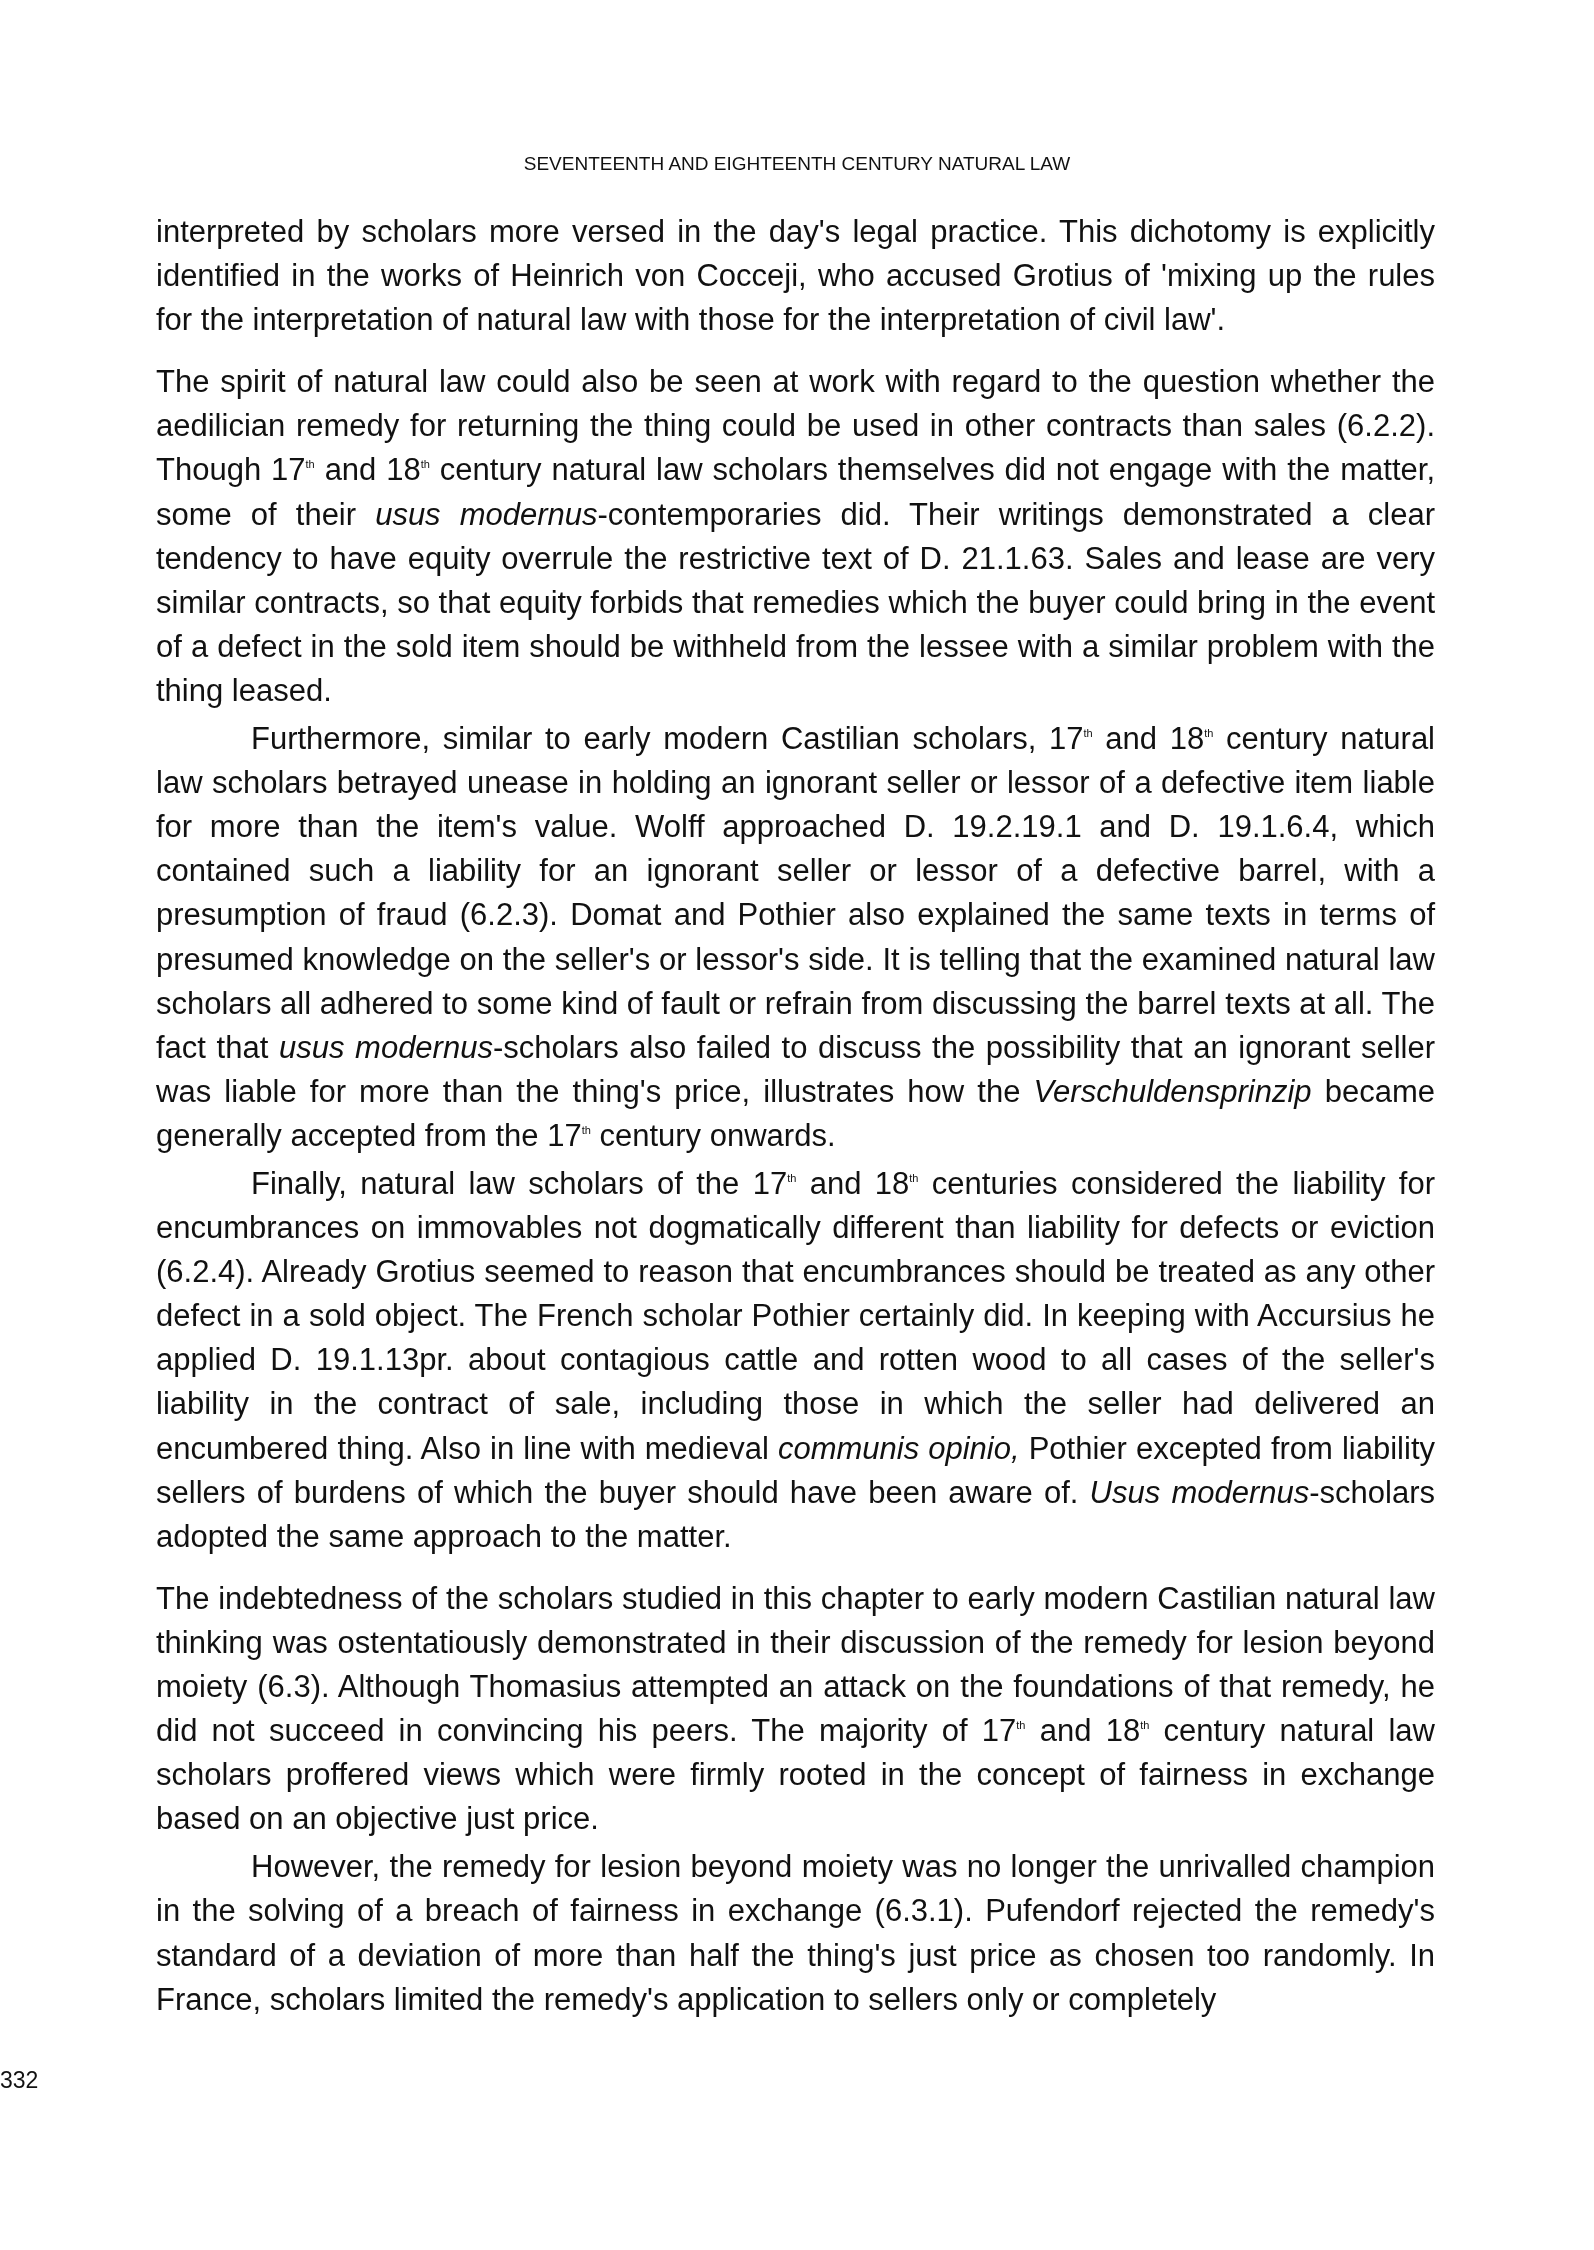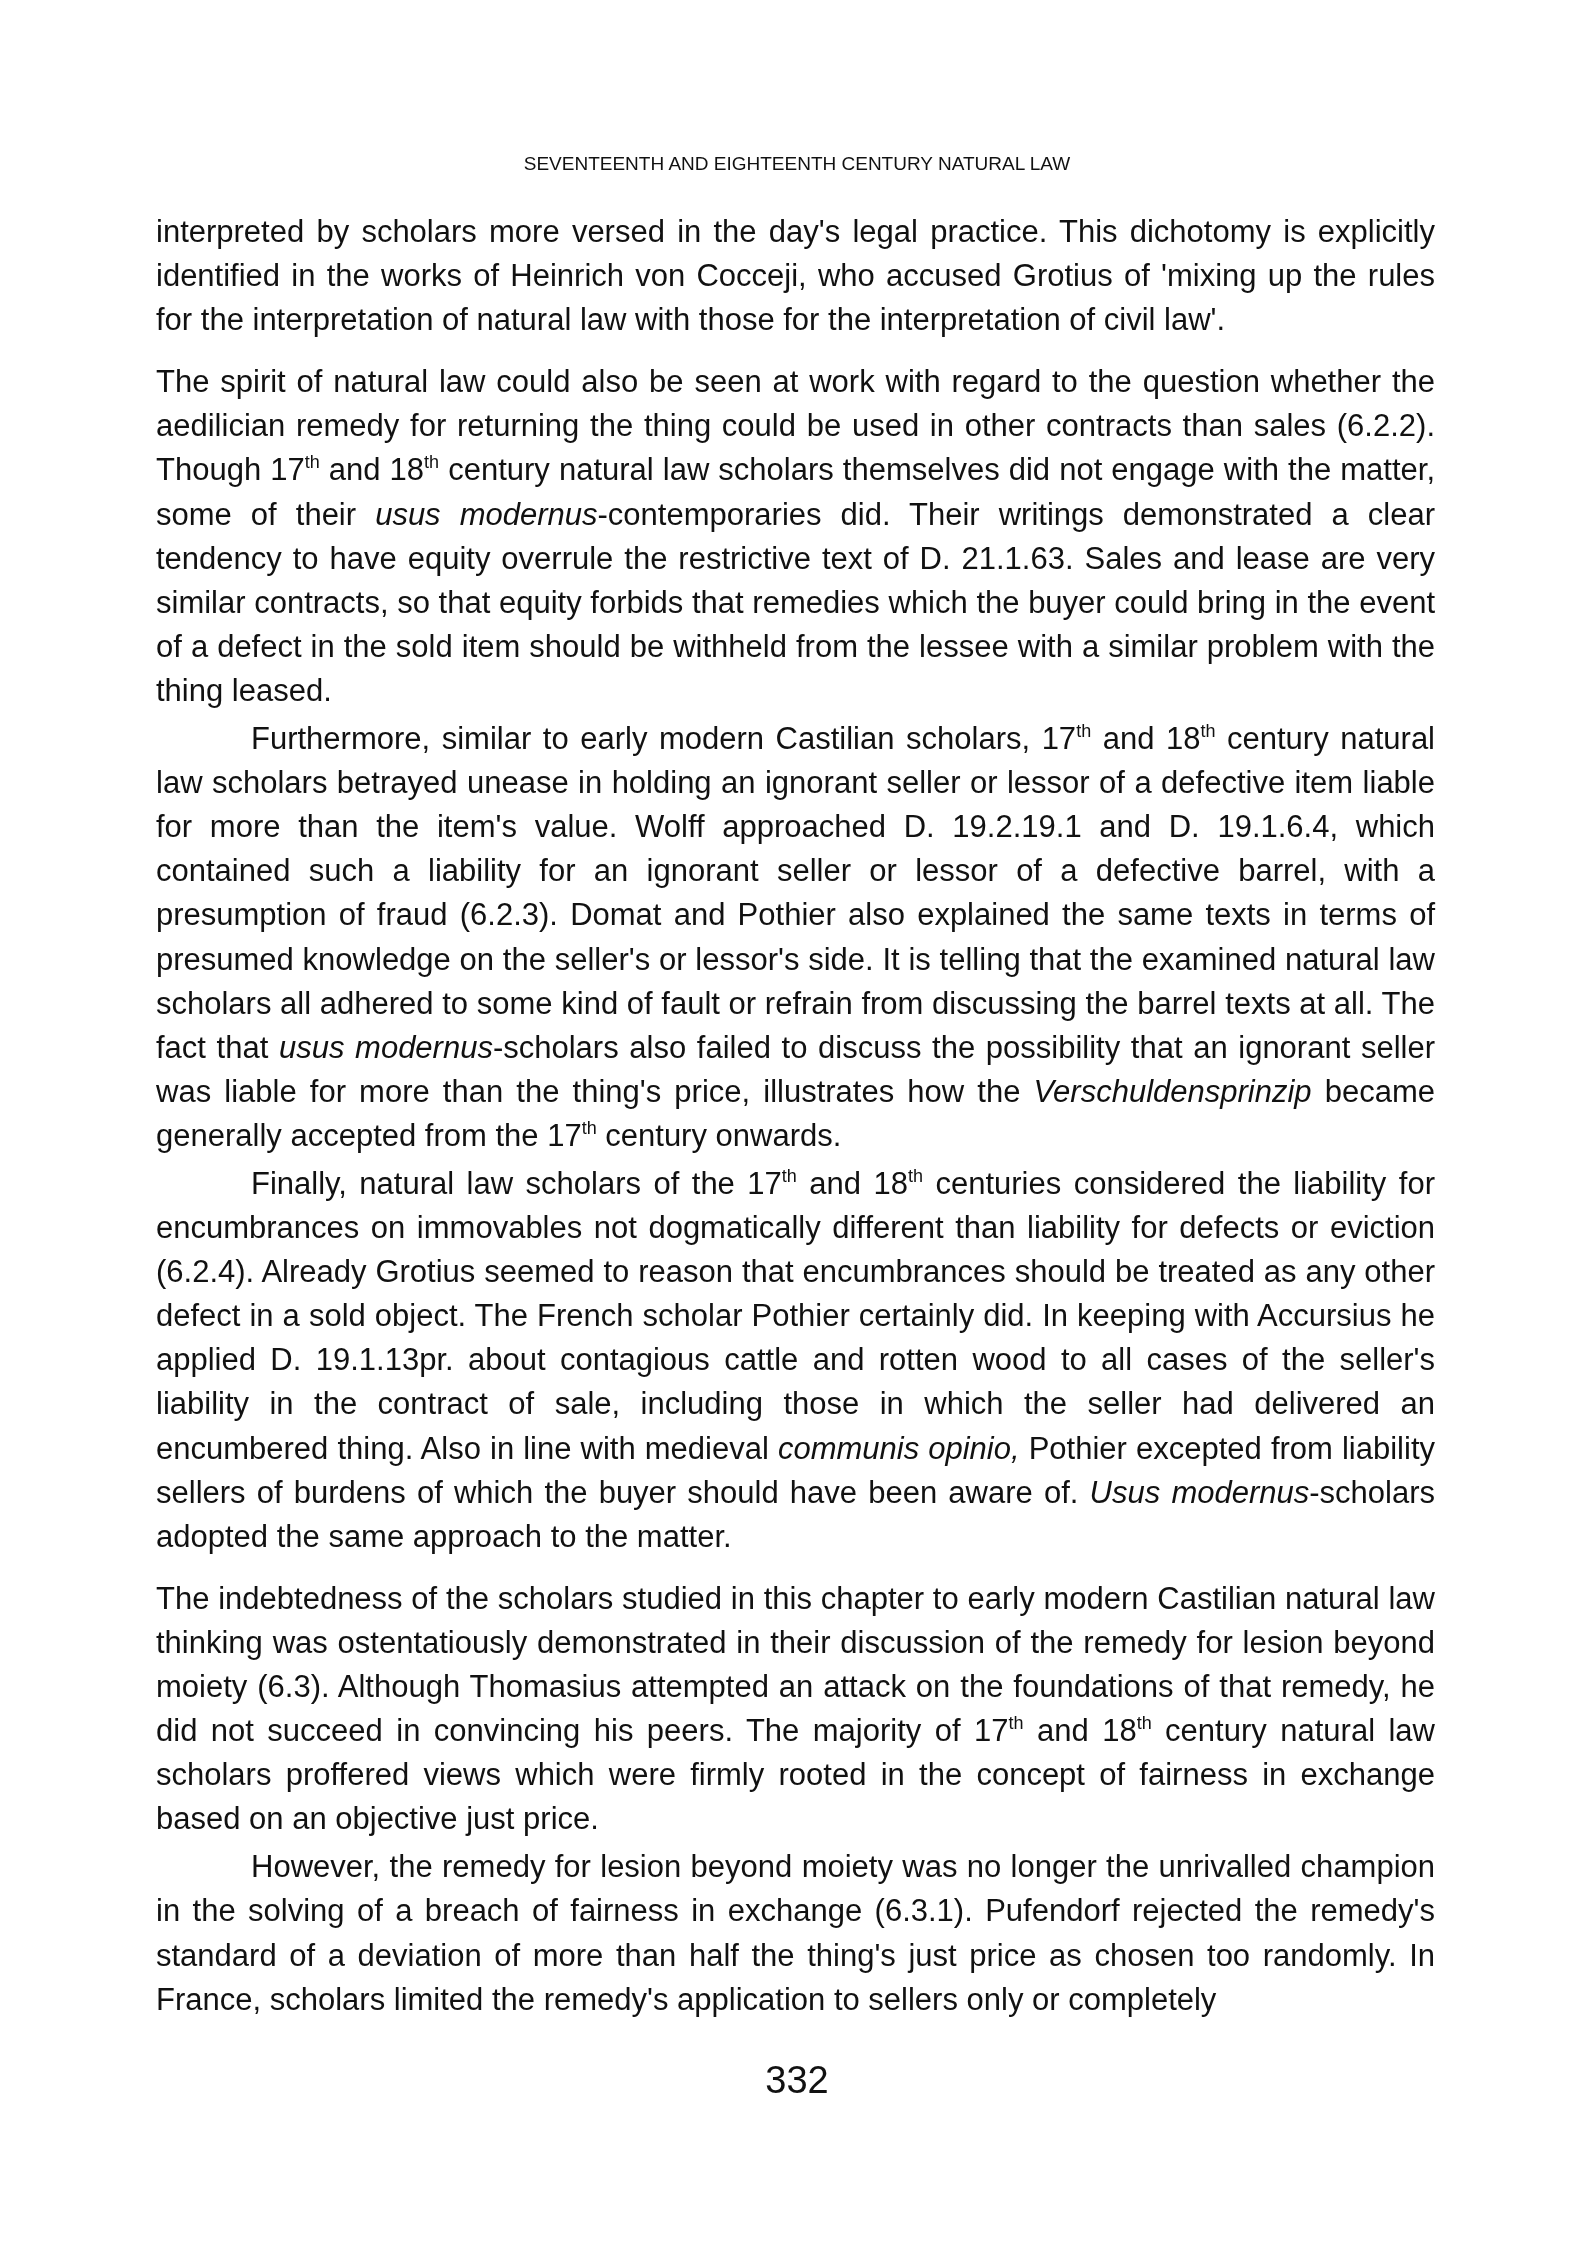--- a/index.html
+++ b/index.html
@@ -15,25 +15,25 @@
   }
   .body-text {
     position: absolute; left: 152px; width: 1287px; top: 210px;
     font-size: 31px; line-height: 44.1px; text-align: justify;
     text-align-last: left;
   }
   .body-text p { margin: 4px; }
   .body-text p.block { margin-top: 18px; }
   .body-text p.block:first-child { margin-top: 0; }
   .body-text p.indent { text-indent: 95px; margin-top: 0; }
-  .body-text sup { font-size: 18px; line-height: 0; vertical-align: 12px; }
+  .body-text sup { font-size: 11px; line-height: 0; vertical-align: 12px; }
   .body-text em { font-style: italic; }
   .page-number {
     position: absolute; left: 0; width: 1594px; top: 2062px;
-    text-align: center; font-size: 38px; line-height: 36px;
+    text-align: left; font-size: 23px; line-height: 36px;
   }
 </style>
 </head>
 <body>
 
 <div>
   <div class="running-head">SEVENTEENTH AND EIGHTEENTH CENTURY NATURAL LAW</div>
 
   <div class="body-text" id="body-text">
       <p class="block"><span>interpreted by scholars more versed in the day's legal practice. This dichotomy is explicitly identified in the works of Heinrich von Cocceji, who accused Grotius of 'mixing up the rules for the interpretation of natural law with those for the interpretation of civil law'.</span></p>

